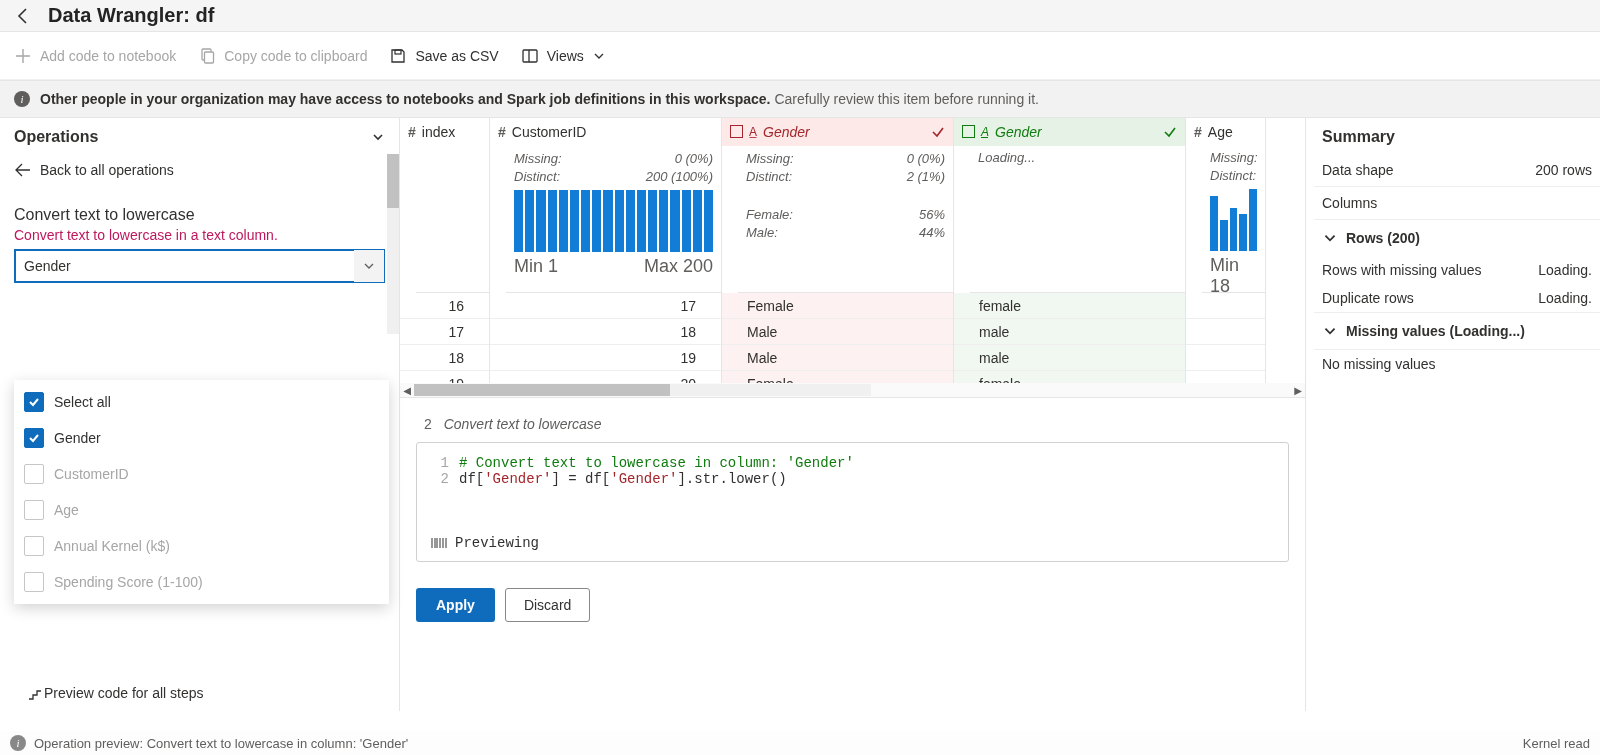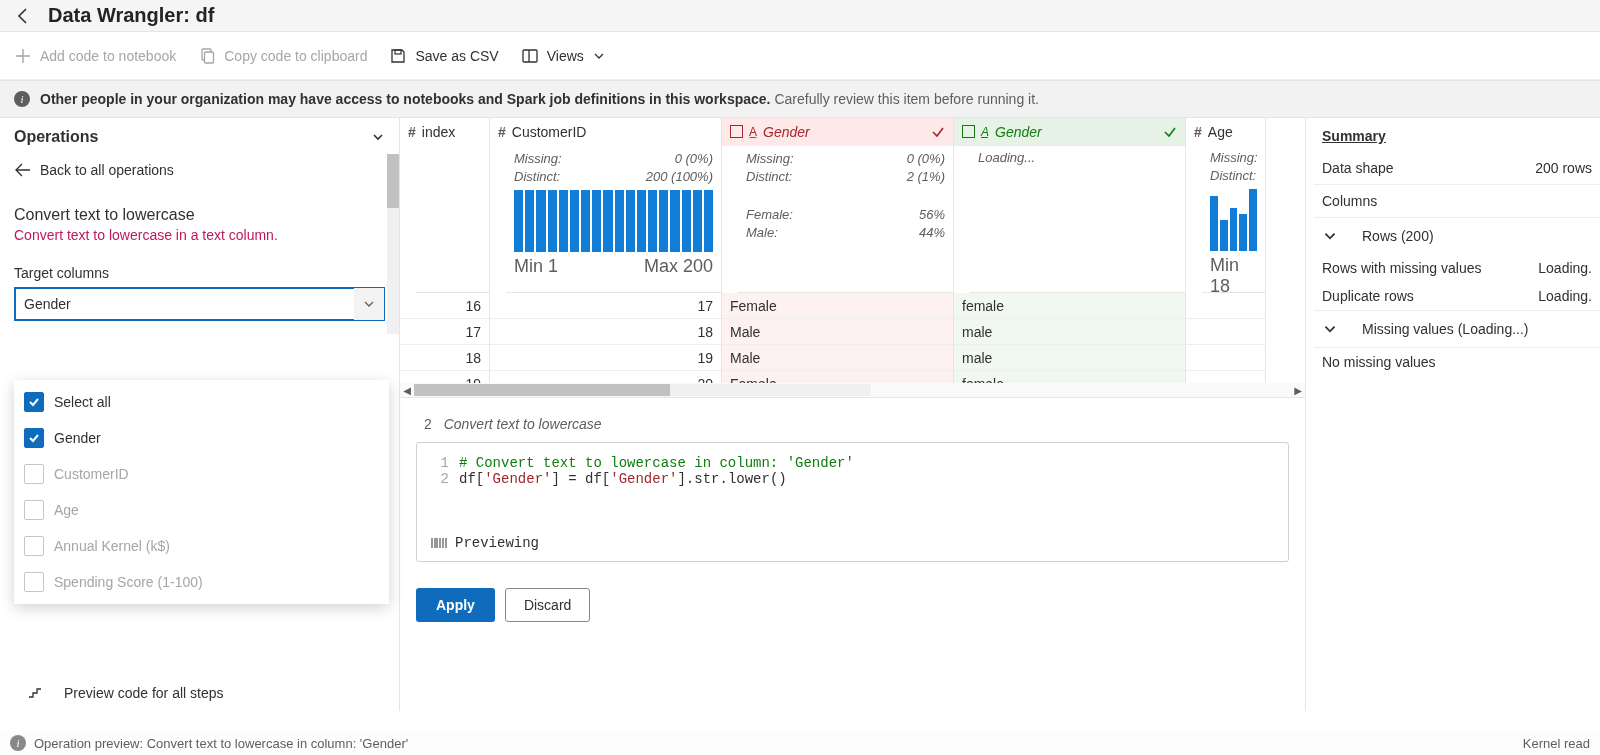--- a/index.html
+++ b/index.html
@@ -35,21 +35,21 @@
   .combo { position:relative; margin-top:6px; }
   .combo-input { width:100%; height:34px; border:2px solid #0f6cbd; padding:0 30px 0 8px; font-size:14px; color:#323130; outline:none; }
   .combo-btn { position:absolute; right:1px; top:1px; bottom:1px; width:30px; background:#f3f3f3; border:none; display:flex; align-items:center; justify-content:center; cursor:pointer; }
   .dropdown { position:absolute; left:14px; right:10px; top:262px; background:#fff; box-shadow:0 4px 14px rgba(0,0,0,0.18); z-index:50; padding:4px 0; }
   .dd-item { display:flex; align-items:center; padding:8px 10px; gap:10px; cursor:pointer; }
   .dd-item.disabled { color:#a6a6a6; }
   .chk { width:20px; height:20px; border:1px solid #8a8886; background:#fff; border-radius:2px; display:inline-flex; align-items:center; justify-content:center; flex-shrink:0; }
   .chk.checked { background:#0f6cbd; border-color:#0f6cbd; }
   .chk.checked svg path { stroke:#fff; }
   .dd-item.disabled .chk { border-color:#c8c6c4; }
-  .preview-link { position:absolute; left:28px; bottom:10px; display:flex; align-items:flex-start; gap:20px; color:#323130; cursor:pointer; }
+  .preview-link { position:absolute; left:28px; bottom:10px; display:flex; align-items:flex-end; gap:0; color:#323130; cursor:pointer; }
   .left-scroll { position:absolute; right:0; top:36px; width:12px; height:180px; }
   .left-scroll .track { width:100%; height:100%; background:#f0f0f0; }
   .left-scroll .thumb { width:100%; height:54px; background:#c1c1c1; }
 
   
   .middle { flex:1; display:flex; flex-direction:column; overflow:hidden; }
   .grid-area { height: 280px; position:relative; display:flex; overflow:hidden; border-bottom:1px solid #e5e5e5;}
   .grid-cols { display:flex; flex:1; overflow:hidden; }
   .gcol { border-right:1px solid #e5e5e5; display:flex; flex-direction:column; flex-shrink:0; }
   .gcol.index { width:90px; }
@@ -61,21 +61,21 @@
   .col-hdr.red { background:#fce9e8; color:#a4262c; justify-content:space-between;}
   .col-hdr.red .name { font-style:italic; }
   .col-hdr.green { background:#e6f2e6; color:#107c10; font-style:italic; justify-content:space-between;}
   .hdr-left { display:flex; gap:6px; align-items:center;}
   .stats { padding:4px 8px; font-size:13px; font-style:italic; color:#605e5c; height:148px; border-bottom:1px solid #e5e5e5;margin-left:16px;}
   .stat-row { display:flex; justify-content:space-between; line-height:1.4;}
   .hist { display:flex; align-items:flex-end; gap:2px; height:62px; margin-top:4px;}
   .hist .bar { background:#117dd6; width:10px; }
   .minmax { display:flex; justify-content:space-between; font-style:normal; font-size:18px; margin-top:4px;}
   .cells { display:flex; flex-direction:column; }
-  .cell { height:26px; border-bottom:1px solid #eee; padding:0 8px; display:flex; align-items:center; font-size:14px; }
+  .cell { height:26px; border-bottom:1px solid #eee; padding:0 25px; display:flex; align-items:center; font-size:14px; }
   .gcol.index .cell, .gcol.cust .cell { justify-content:flex-end; }
   .gcol.gender-old .cell { background:#fdf2f1; }
   .gcol.gender-new .cell { background:#f1f8f1; }
   .gcol.age .cell { justify-content:flex-end; }
   .hscroll { position:absolute; bottom:0; left:0; right:0; height:14px; background:#fafafa; display:flex; align-items:center;}
   .hscroll .arrow { width:14px; height:14px; display:flex; align-items:center; justify-content:center; font-size:10px; color:#605e5c; cursor:pointer;}
   .hscroll .track { flex:1; height:12px; background:#f0f0f0; position:relative; }
   .hscroll .thumb { position:absolute; left:0; width:56%; height:100%; background:#c1c1c1; }
   .hscroll .sp { width:420px; }
 
@@ -89,23 +89,23 @@
   .c-comment { color:#107c10; }
   .c-str { color:#a4262c; }
   .c-plain { color:#323130; }
   .preview-row { display:flex; align-items:center; gap:8px; margin-top:48px; color:#323130; font-size:14px;}
   .btn-row { display:flex; gap:10px; margin-top:14px; padding-left:16px;}
   .btn-primary { background:#0f6cbd; color:#fff; border:none; padding:8px 20px; border-radius:3px; font-size:14px; cursor:pointer; font-weight:600;}
   .btn-secondary { background:#fff; color:#323130; border:1px solid #8a8886; padding:8px 18px; border-radius:3px; font-size:14px; cursor:pointer;}
 
   
   .right-panel { width:295px; flex-shrink:0; border-left:1px solid #e5e5e5; padding:10px 0 0 8px; overflow:hidden;}
-  .rp-title { font-size:14px; font-weight:600; padding:0 8px 8px;text-decoration:underline;}
+  .rp-title { font-size:16px; font-weight:600; padding:0 8px 8px;}
   .rp-row { display:flex; justify-content:space-between; padding:8px 8px; font-size:14px;}
-  .rp-section { display:flex; align-items:center; gap:24px; padding:10px 8px; font-size:14px; font-weight:400; cursor:pointer;}
+  .rp-section { display:flex; align-items:center; gap:8px; padding:10px 8px; font-size:14px; font-weight:700; cursor:pointer;}
   .rp-section .chev { width:16px; height:16px;}
   .rp-sub { padding:6px 8px 6px 8px; display:flex; justify-content:space-between; font-size:14px;}
   .rp-sep { border-top:1px solid #eee; }
 
   
   .status-bar { position:absolute; bottom:0; left:0; right:0; height:24px; display:flex; align-items:center; justify-content:space-between; padding:0 10px; font-size:13px; color:#605e5c; background:#fdfdfd; }
   .status-left { display:flex; align-items:center; gap:8px;}
 
   svg { display:block; }
   .hash { color:#605e5c; font-weight:600; font-family: sans-serif; }
@@ -195,21 +195,20 @@
       <div class="back-ops">
         <span>
             <svg width="18" height="14" viewBox="0 0 18 14">
               <path d="M8 1L2 7l6 6M2 7h14" stroke="#323130" fill="none" stroke-width="1.3"></path>
             </svg>
           </span>
         <span>Back to all operations</span>
       </div>
       <div class="op-name">Convert text to lowercase</div>
       <div class="op-desc">Convert text to lowercase in a text column.</div>
-      <div class="field-label">Target columns</div>
       <div class="combo">
         <input class="combo-input" value="Gender" style="">
         <button class="combo-btn">
           <svg width="12" height="12" viewBox="0 0 12 12">
               <path d="M2 4l4 4 4-4" stroke="#605e5c" fill="none" stroke-width="1.3"></path>
             </svg>
         </button>
       </div>
     </div>
 

